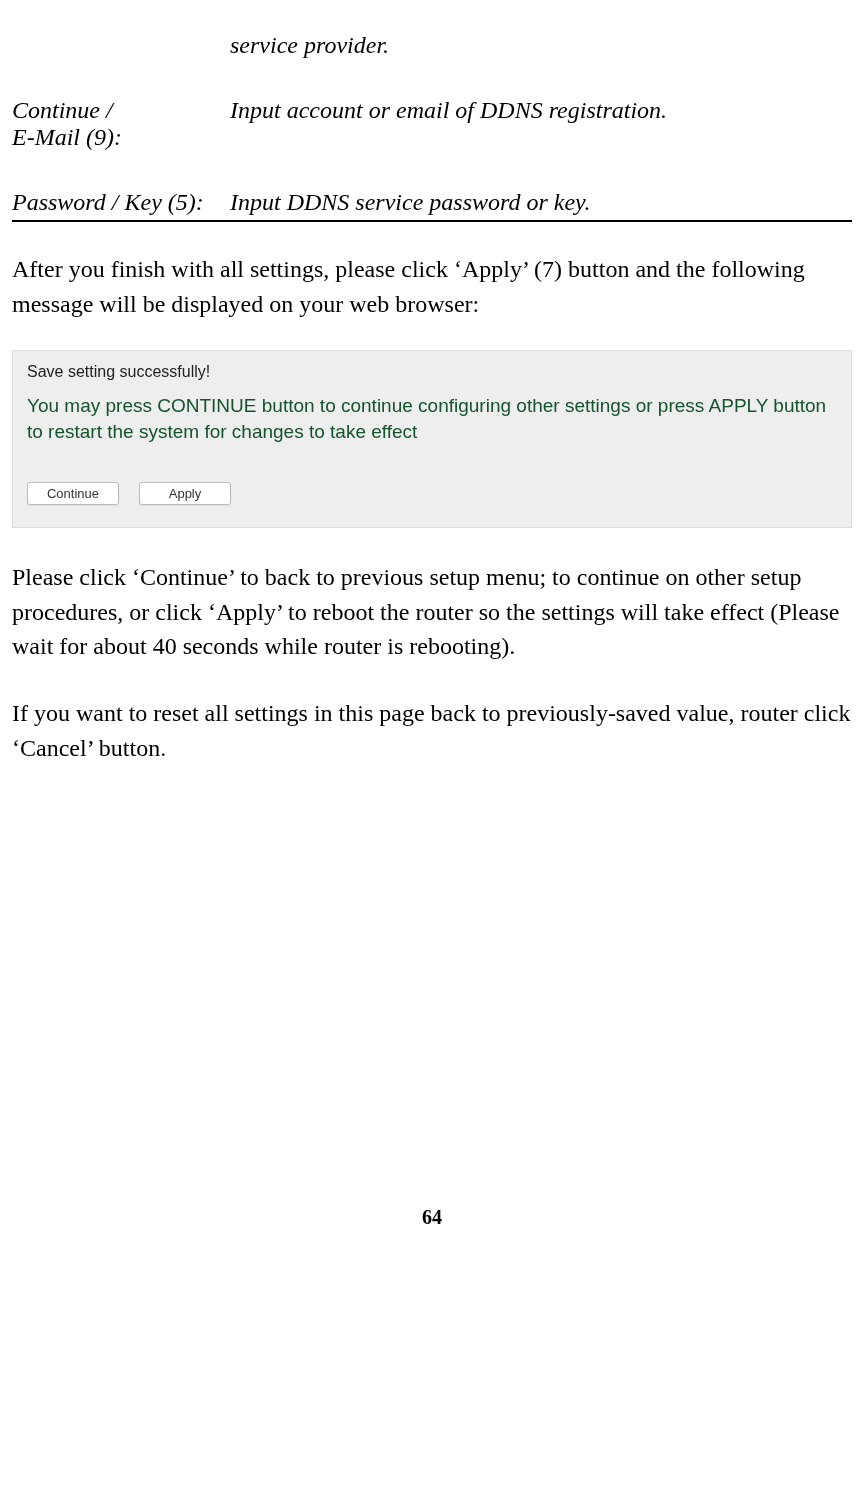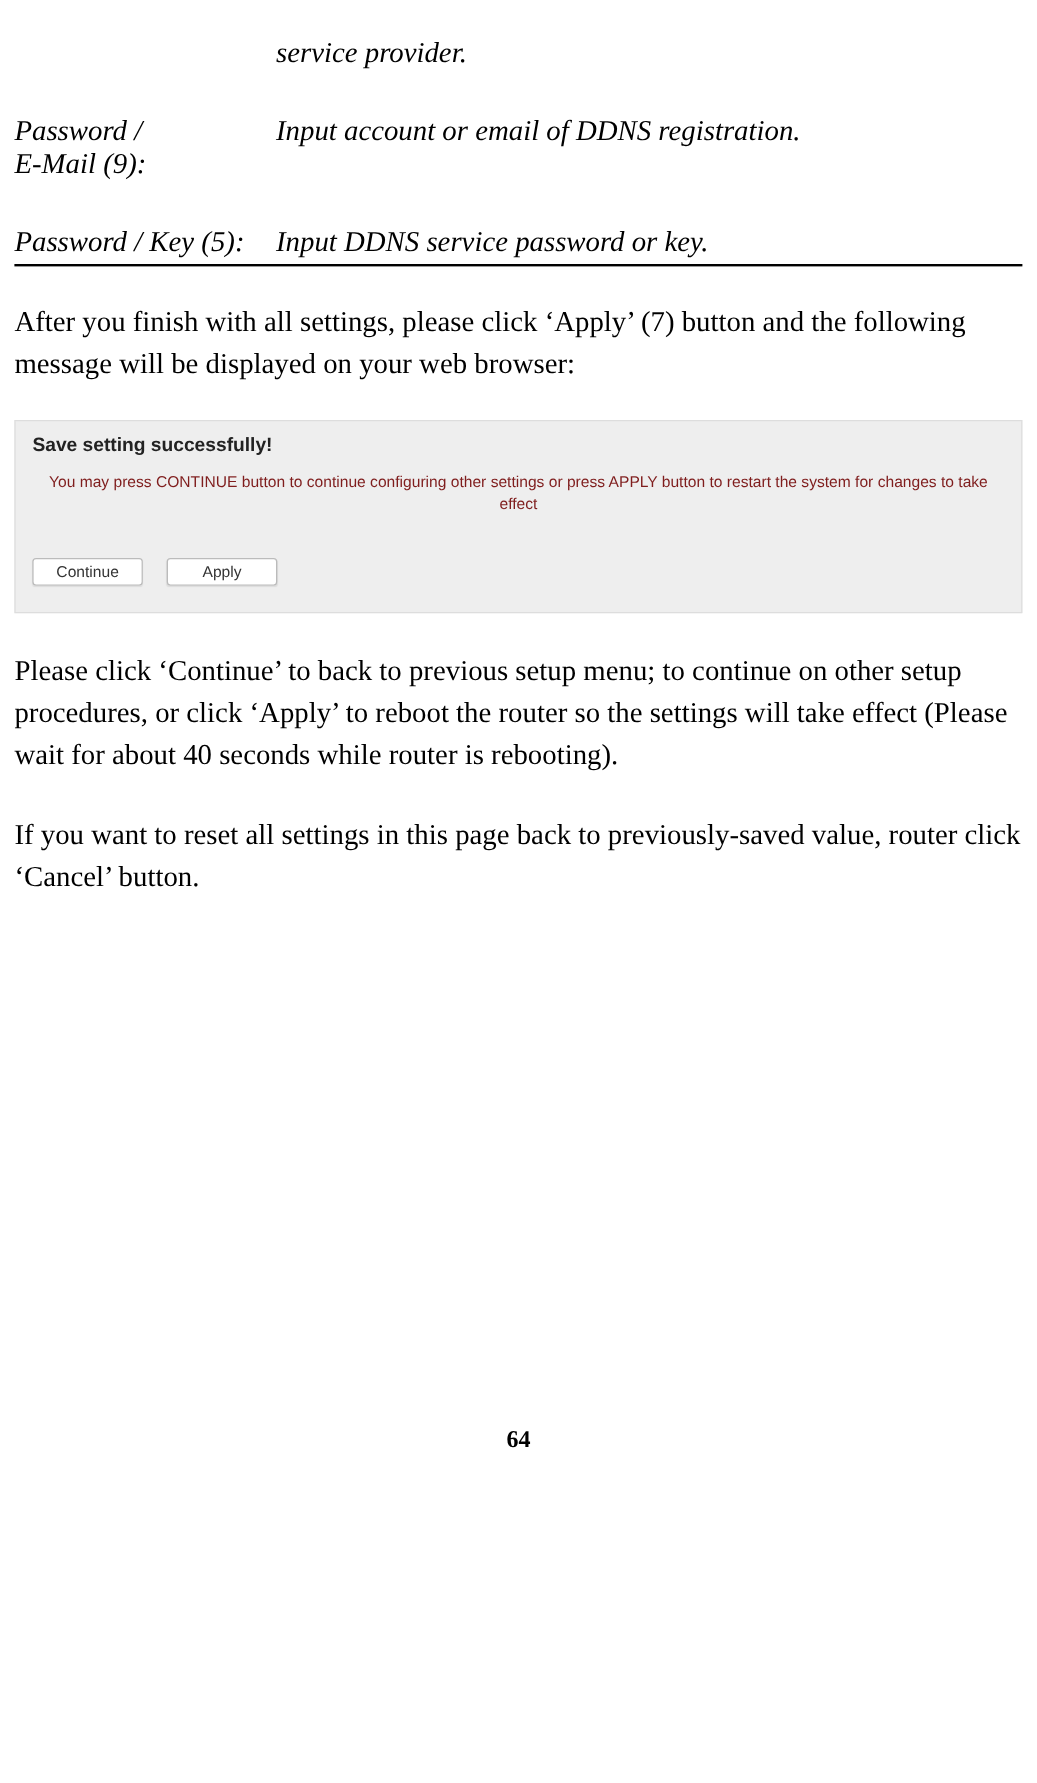--- a/index.html
+++ b/index.html
@@ -43,30 +43,29 @@
       background: #eeeeee;
       border: 1px solid #ddd;
       padding: 12px 14px 22px 14px;
       font-family: Arial, Helvetica, sans-serif;
       font-size: 14px;
       color: #333;
       margin-bottom: 32px;
     }
     .screenshot-title {
       font-size: 16px;
-      font-weight: bold;
+      font-weight: normal;
       color: #222;
       margin-bottom: 12px;
     }
     .screenshot-sub {
-      font-size: 13px;
-      color: #7f1d1d;
+      font-size: 19px;
+      color: #14532d;
       line-height: 1.4;
       margin-bottom: 36px;
-      text-align: center;
     }
     .btn-row {
       display: flex;
       gap: 20px;
     }
     .btn {
       background: #fff;
       border: 1px solid #bbb;
       border-radius: 3px;
       padding: 3px 0;
@@ -94,21 +93,21 @@
 
   <div class="table-row italic">
     <div class="col-left"></div>
     <div class="col-right">service provider.</div>
   </div>
 
   <div class="spacer-sm"></div>
 
   <div class="table-row italic">
     <div class="col-left">
-      <div>Password /</div>
+      <div>Continue /</div>
       <div>E-Mail (9):</div>
     </div>
     <div class="col-right">Input account or email of DDNS registration.</div>
   </div>
 
   <div class="spacer-sm"></div>
 
   <div class="table-row italic">
     <div class="col-left">Password / Key (5):</div>
     <div class="col-right">Input DDNS service password or key.</div>

